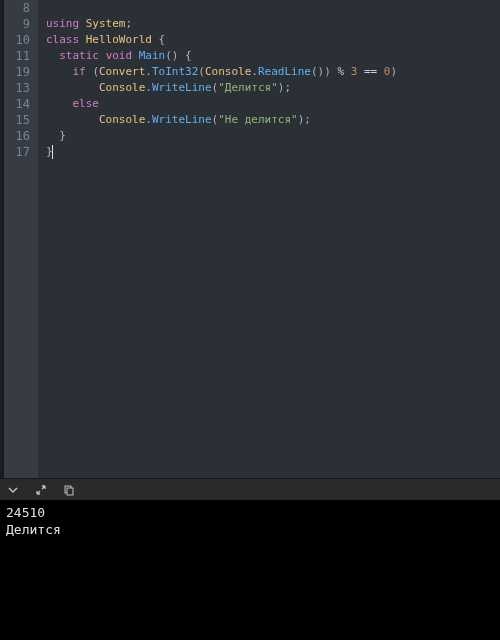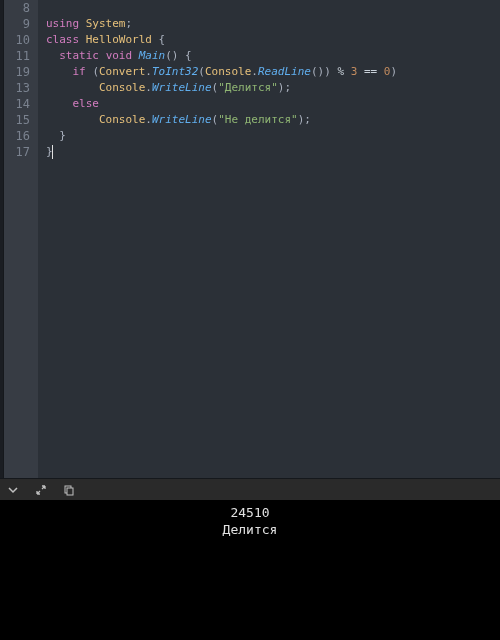--- a/index.html
+++ b/index.html
@@ -43,21 +43,21 @@
     background: #2b3037;
     padding-left: 8px;
     font-size: 11px;
     line-height: 16px;
     white-space: pre;
     position: relative;
   }
   .code-line { height: 16px; line-height: 16px; }
   .kw { color: #d37dc0; }
   .type { color: #e6c07b; }
-  .fn { color: #61afef; font-style: italic; }
+  .fn { color: #61afef; }
   .str { color: #8fb573; }
   .num { color: #c28b5f; }
   .op { color: #c9d1d9; }
   .pun { color: #abb2bf; }
   .norm { color: #d4d4d4; }
   .cursor {
     display: inline-block;
     width: 1px;
     height: 14px;
     background: #e0e0e0;
@@ -83,21 +83,20 @@
   }
   .terminal {
     background: #000000;
     color: #e0e0e0;
     font-family: 'Consolas', 'Monaco', monospace;
     font-size: 13px;
     padding: 4px 6px;
     height: 140px;
     line-height: 17px;
     white-space: pre;
-    text-align: center;
   }
   .term-green { color: #4ec24e; }
   .term-cursor {
     display: inline-block;
     width: 8px;
     height: 13px;
     border: 1px solid #e0e0e0;
     vertical-align: middle;
     margin-left: 2px;
   }

